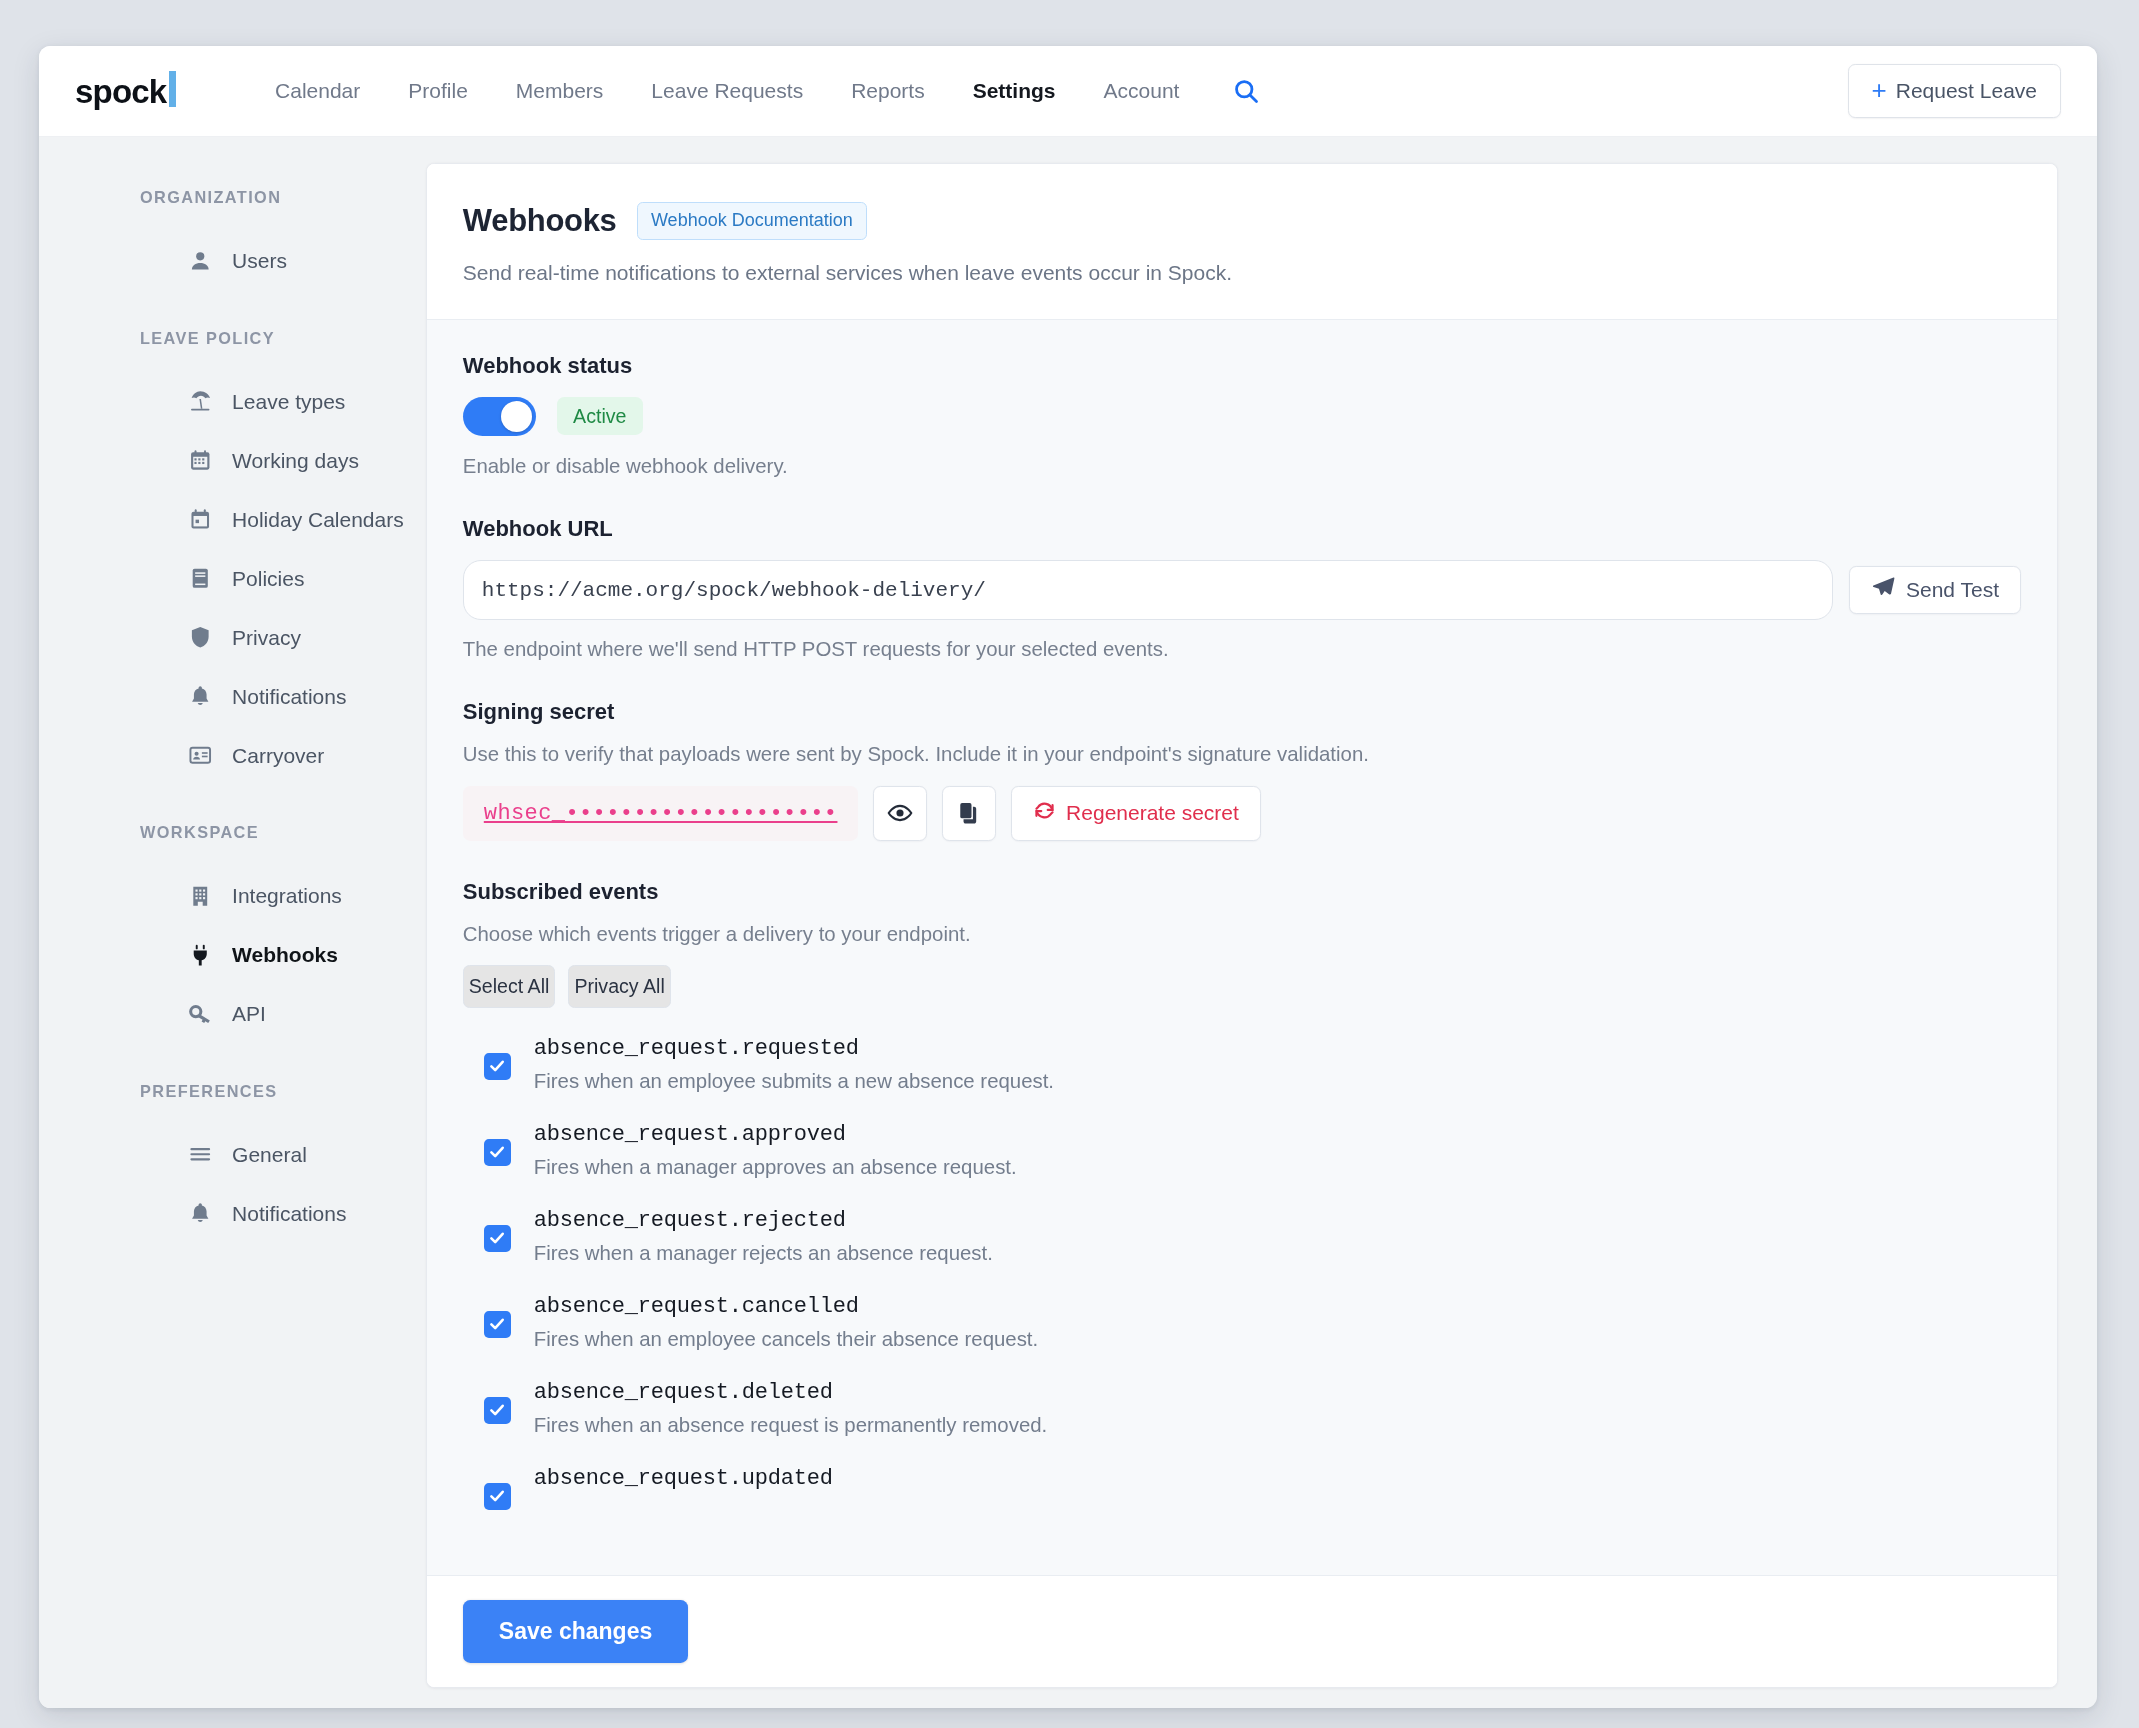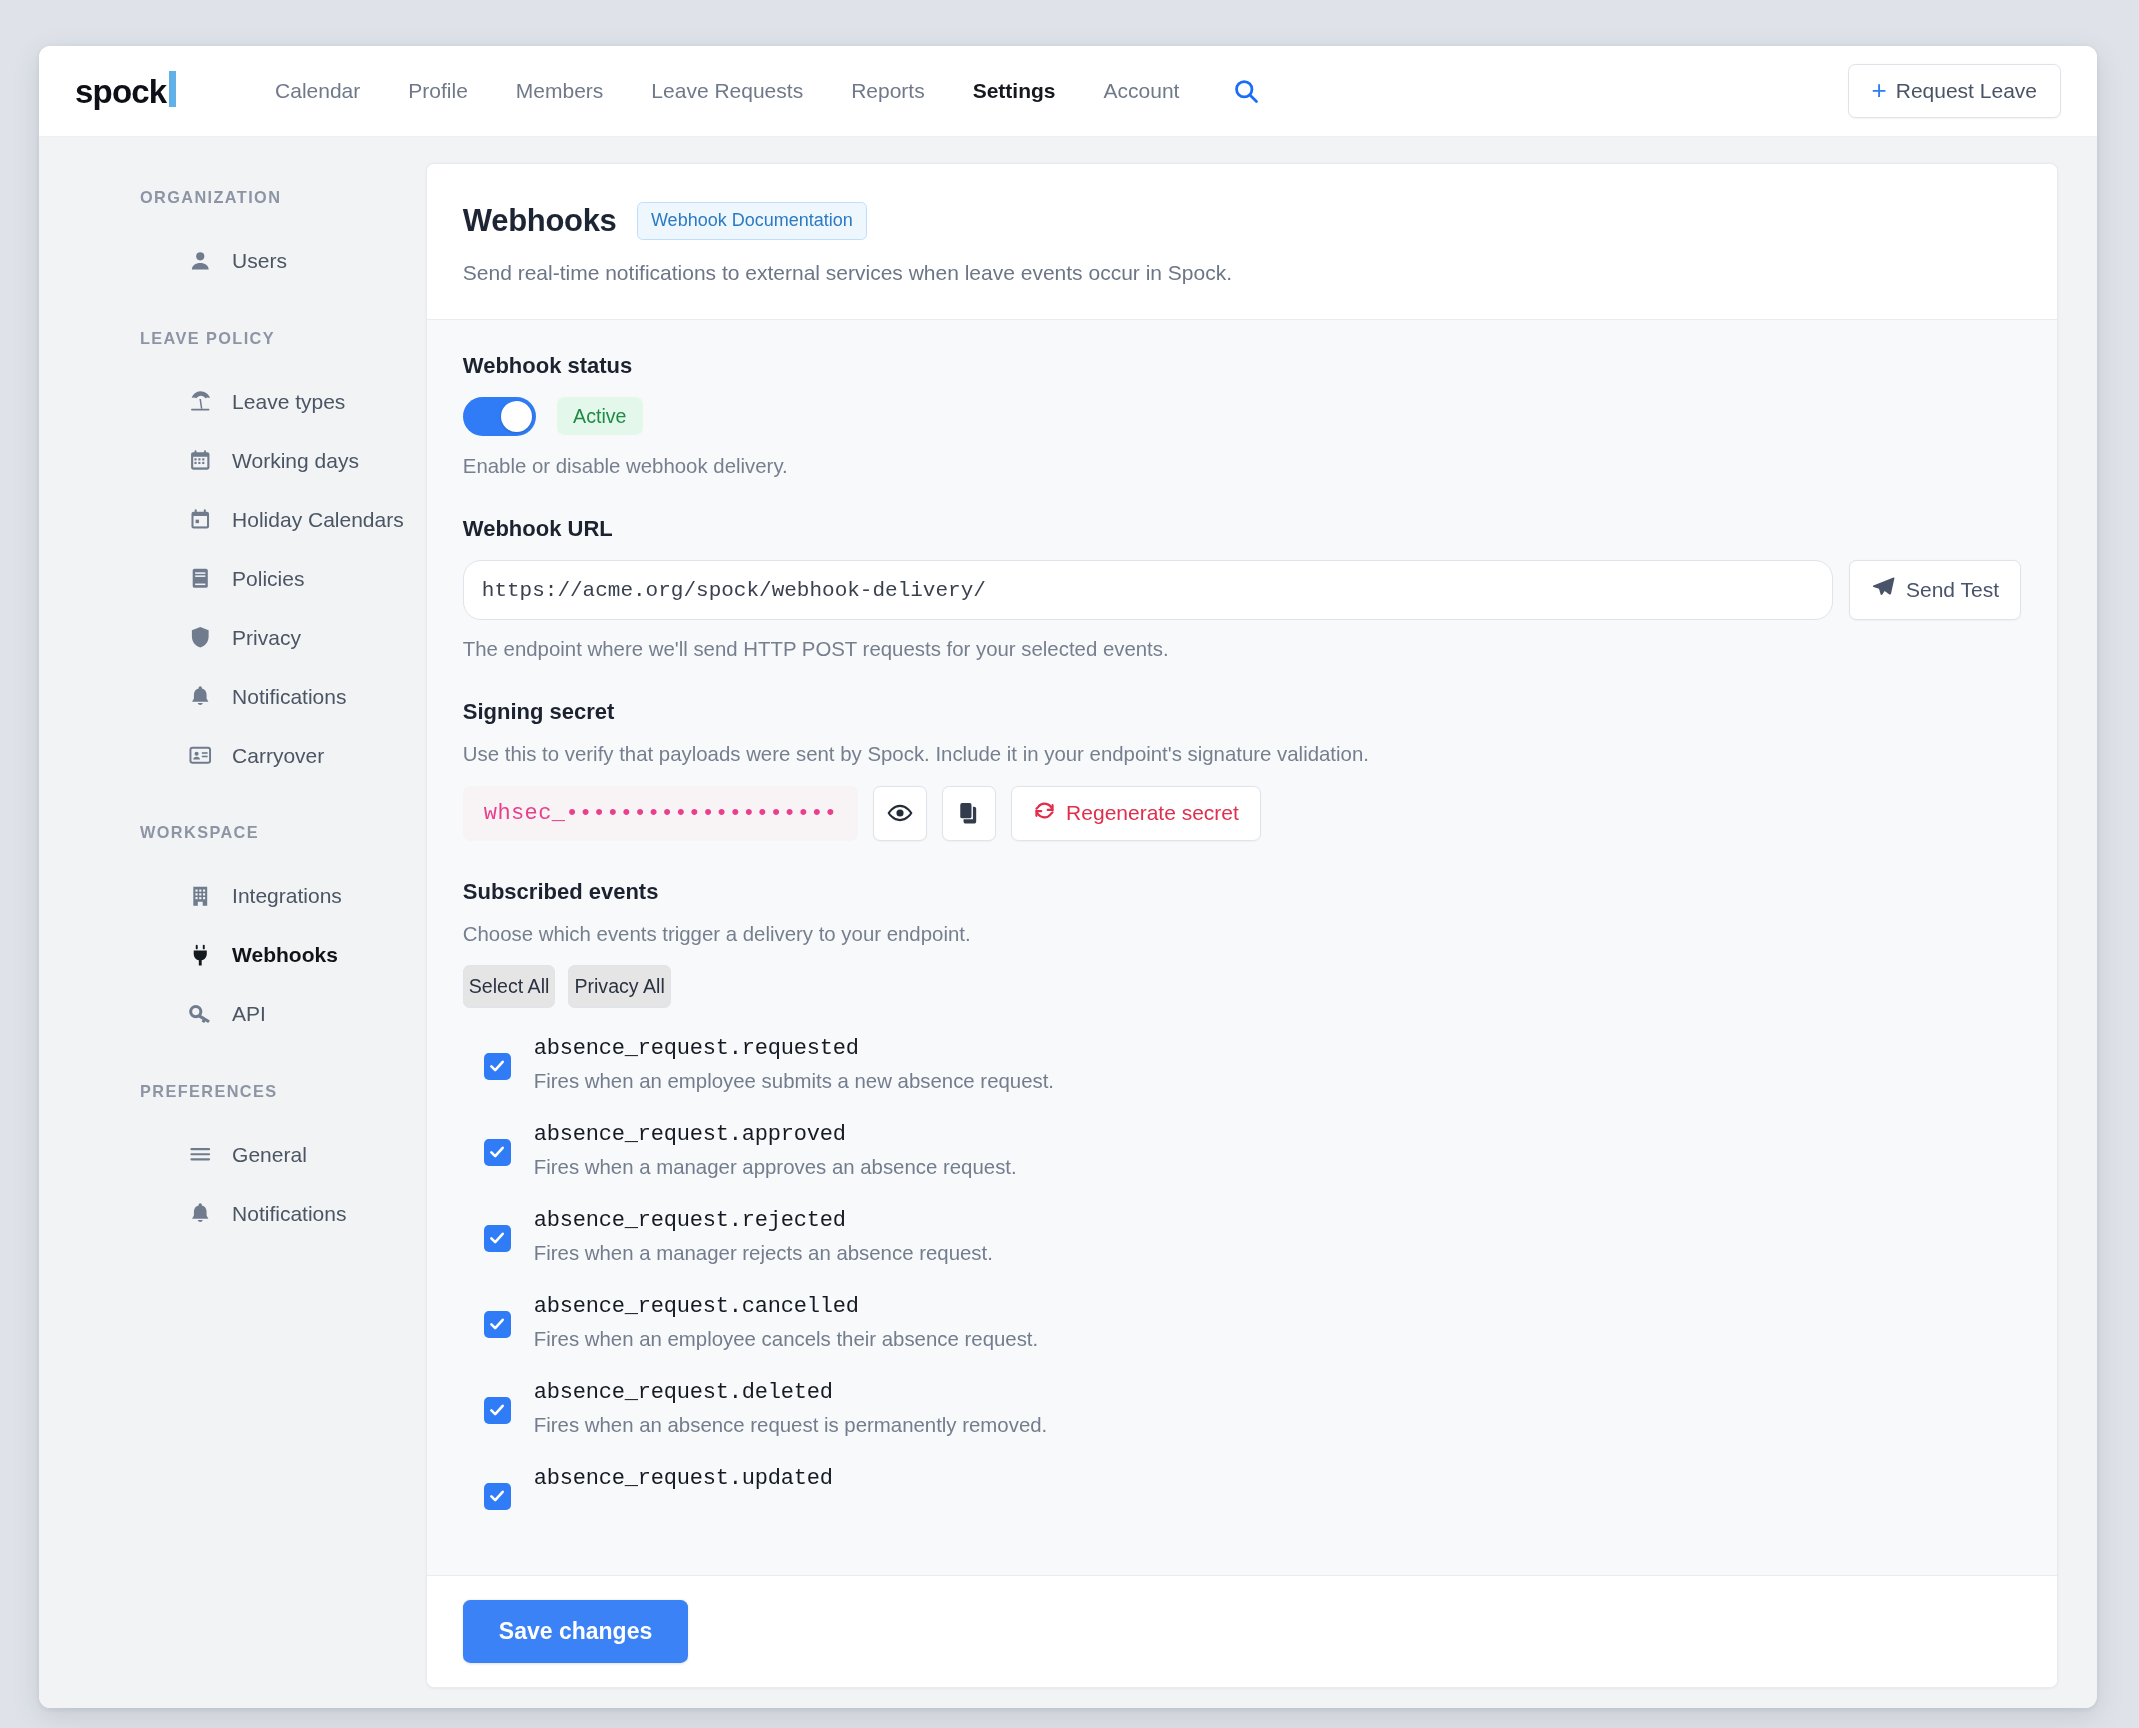--- a/index.html
+++ b/index.html
@@ -209,21 +209,21 @@
     border-radius: 18px;
     font-size: 21px;
     color: #39414f;
     padding: 0 18px;
     font-family: Liberation Mono, monospace;
     outline: none;
     min-width: 0;
   }
   .send-test {
     display: flex; align-items: center; gap: 10.6px;
-    height: 60px;
+    height: 48px;
     border: 0.8px solid #dfe4eb;
     background: #fff;
     border-radius: 7.3px;
     padding: 0 21px;
     font-size: 21px;
     color: #49536a;
     cursor: pointer;
     box-shadow: 0 0.8px 1.6px rgba(16,24,40,0.04);
     white-space: nowrap;
   }
@@ -235,20 +235,21 @@
     border-radius: 7.3px;
     height: 55px;
     display: flex;
     align-items: center;
     padding: 0 21px;
     font-family: "Liberation Mono", monospace;
     font-size: 22px;
     color: #ea3f8c;
     letter-spacing: 0.4px;
     min-width: 375px;
+    text-decoration: underline;
   }
   .icon-btn {
     width: 54px; height: 55px;
     border: 0.8px solid #dfe4eb;
     background: #fff;
     border-radius: 7.3px;
     display: flex; align-items: center; justify-content: center;
     cursor: pointer;
     color: #333c4d;
     box-shadow: 0 0.8px 1.6px rgba(16,24,40,0.04);

